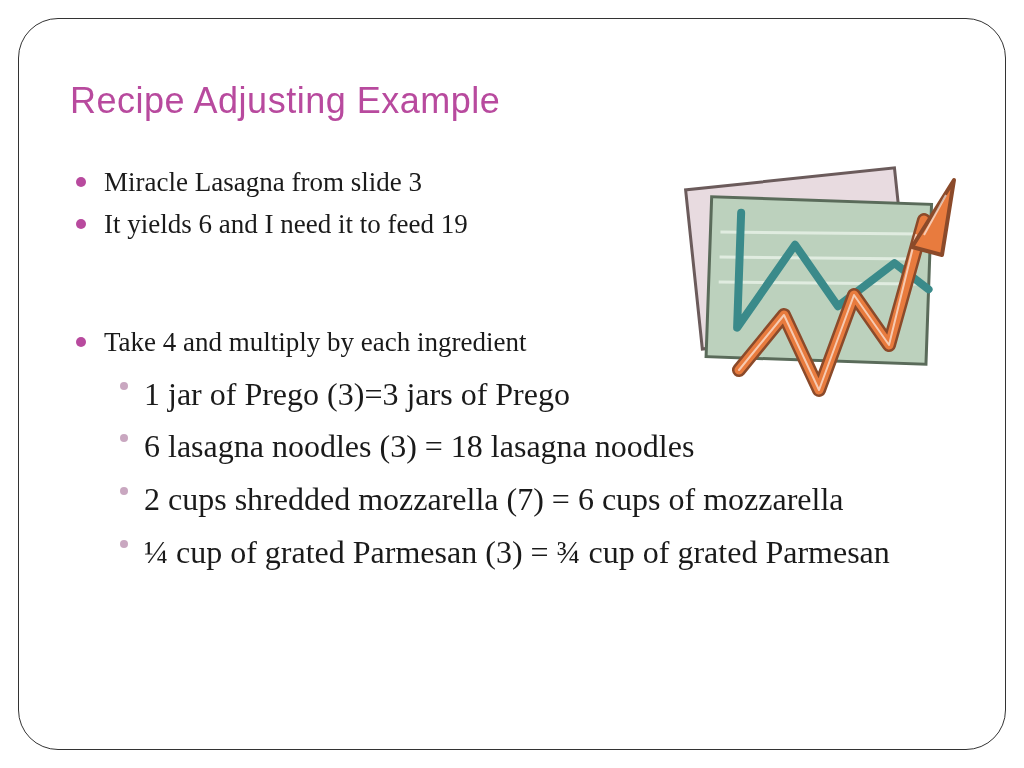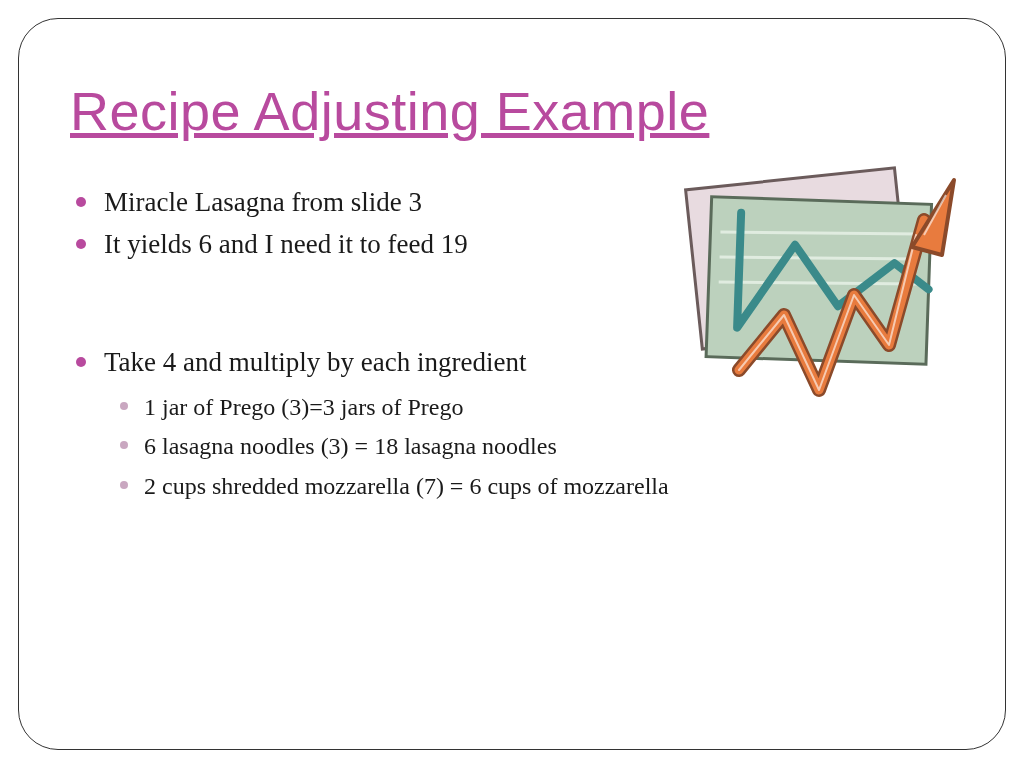--- a/index.html
+++ b/index.html
@@ -22,25 +22,24 @@
   }
   .content {
     position: absolute;
     top: 80px;
     left: 70px;
     right: 70px;
   }
   .title {
     font-family: "Segoe UI", "Helvetica Neue", Arial, sans-serif;
     font-weight: 300;
-    font-size: 54px;
+    font-size: 36px;
     color: #b84a9e;
     margin-bottom: 40px;
     letter-spacing: 0.5px;
-    text-decoration: underline;
   }
   ul.main {
     list-style: none;
     padding-left: 28px;
     margin-top: 36px;
   }
   ul.main > li {
     position: relative;
     font-size: 27px;
     color: #1a1a1a;
@@ -57,21 +56,21 @@
     border-radius: 50%;
     background: #b84a9e;
   }
   ul.sub {
     list-style: none;
     padding-left: 36px;
     margin-top: 4px;
   }
   ul.sub > li {
     position: relative;
-    font-size: 24px;
+    font-size: 32px;
     color: #1a1a1a;
     line-height: 1.65;
     padding-left: 4px;
   }
   ul.sub > li::before {
     content: "";
     position: absolute;
     left: -20px;
     top: 14px;
     width: 8px;
@@ -103,20 +102,21 @@
 
   <div class="spacer"></div>
 
   <ul class="main">
     <li>
       <span>Take 4 and multiply by each ingredient</span>
       <ul class="sub">
         <li>1 jar of Prego (3)=3 jars of Prego</li>
         <li>6 lasagna noodles (3) = 18 lasagna noodles</li>
         <li>2 cups shredded mozzarella (7) = 6 cups of mozzarella</li>
+        <li>¼ cup of grated Parmesan (3) = ¾ cup of grated Parmesan</li>
       </ul>
     </li>
   </ul>
 </div>
 
 <div class="clipart">
   <svg viewBox="0 0 310 280" width="310" height="280">
 
     <g transform="rotate(-6 130 110)">
       <rect x="40" y="25" width="210" height="160" fill="#e8dbe0" stroke="#6b5b5b" stroke-width="3"></rect>

